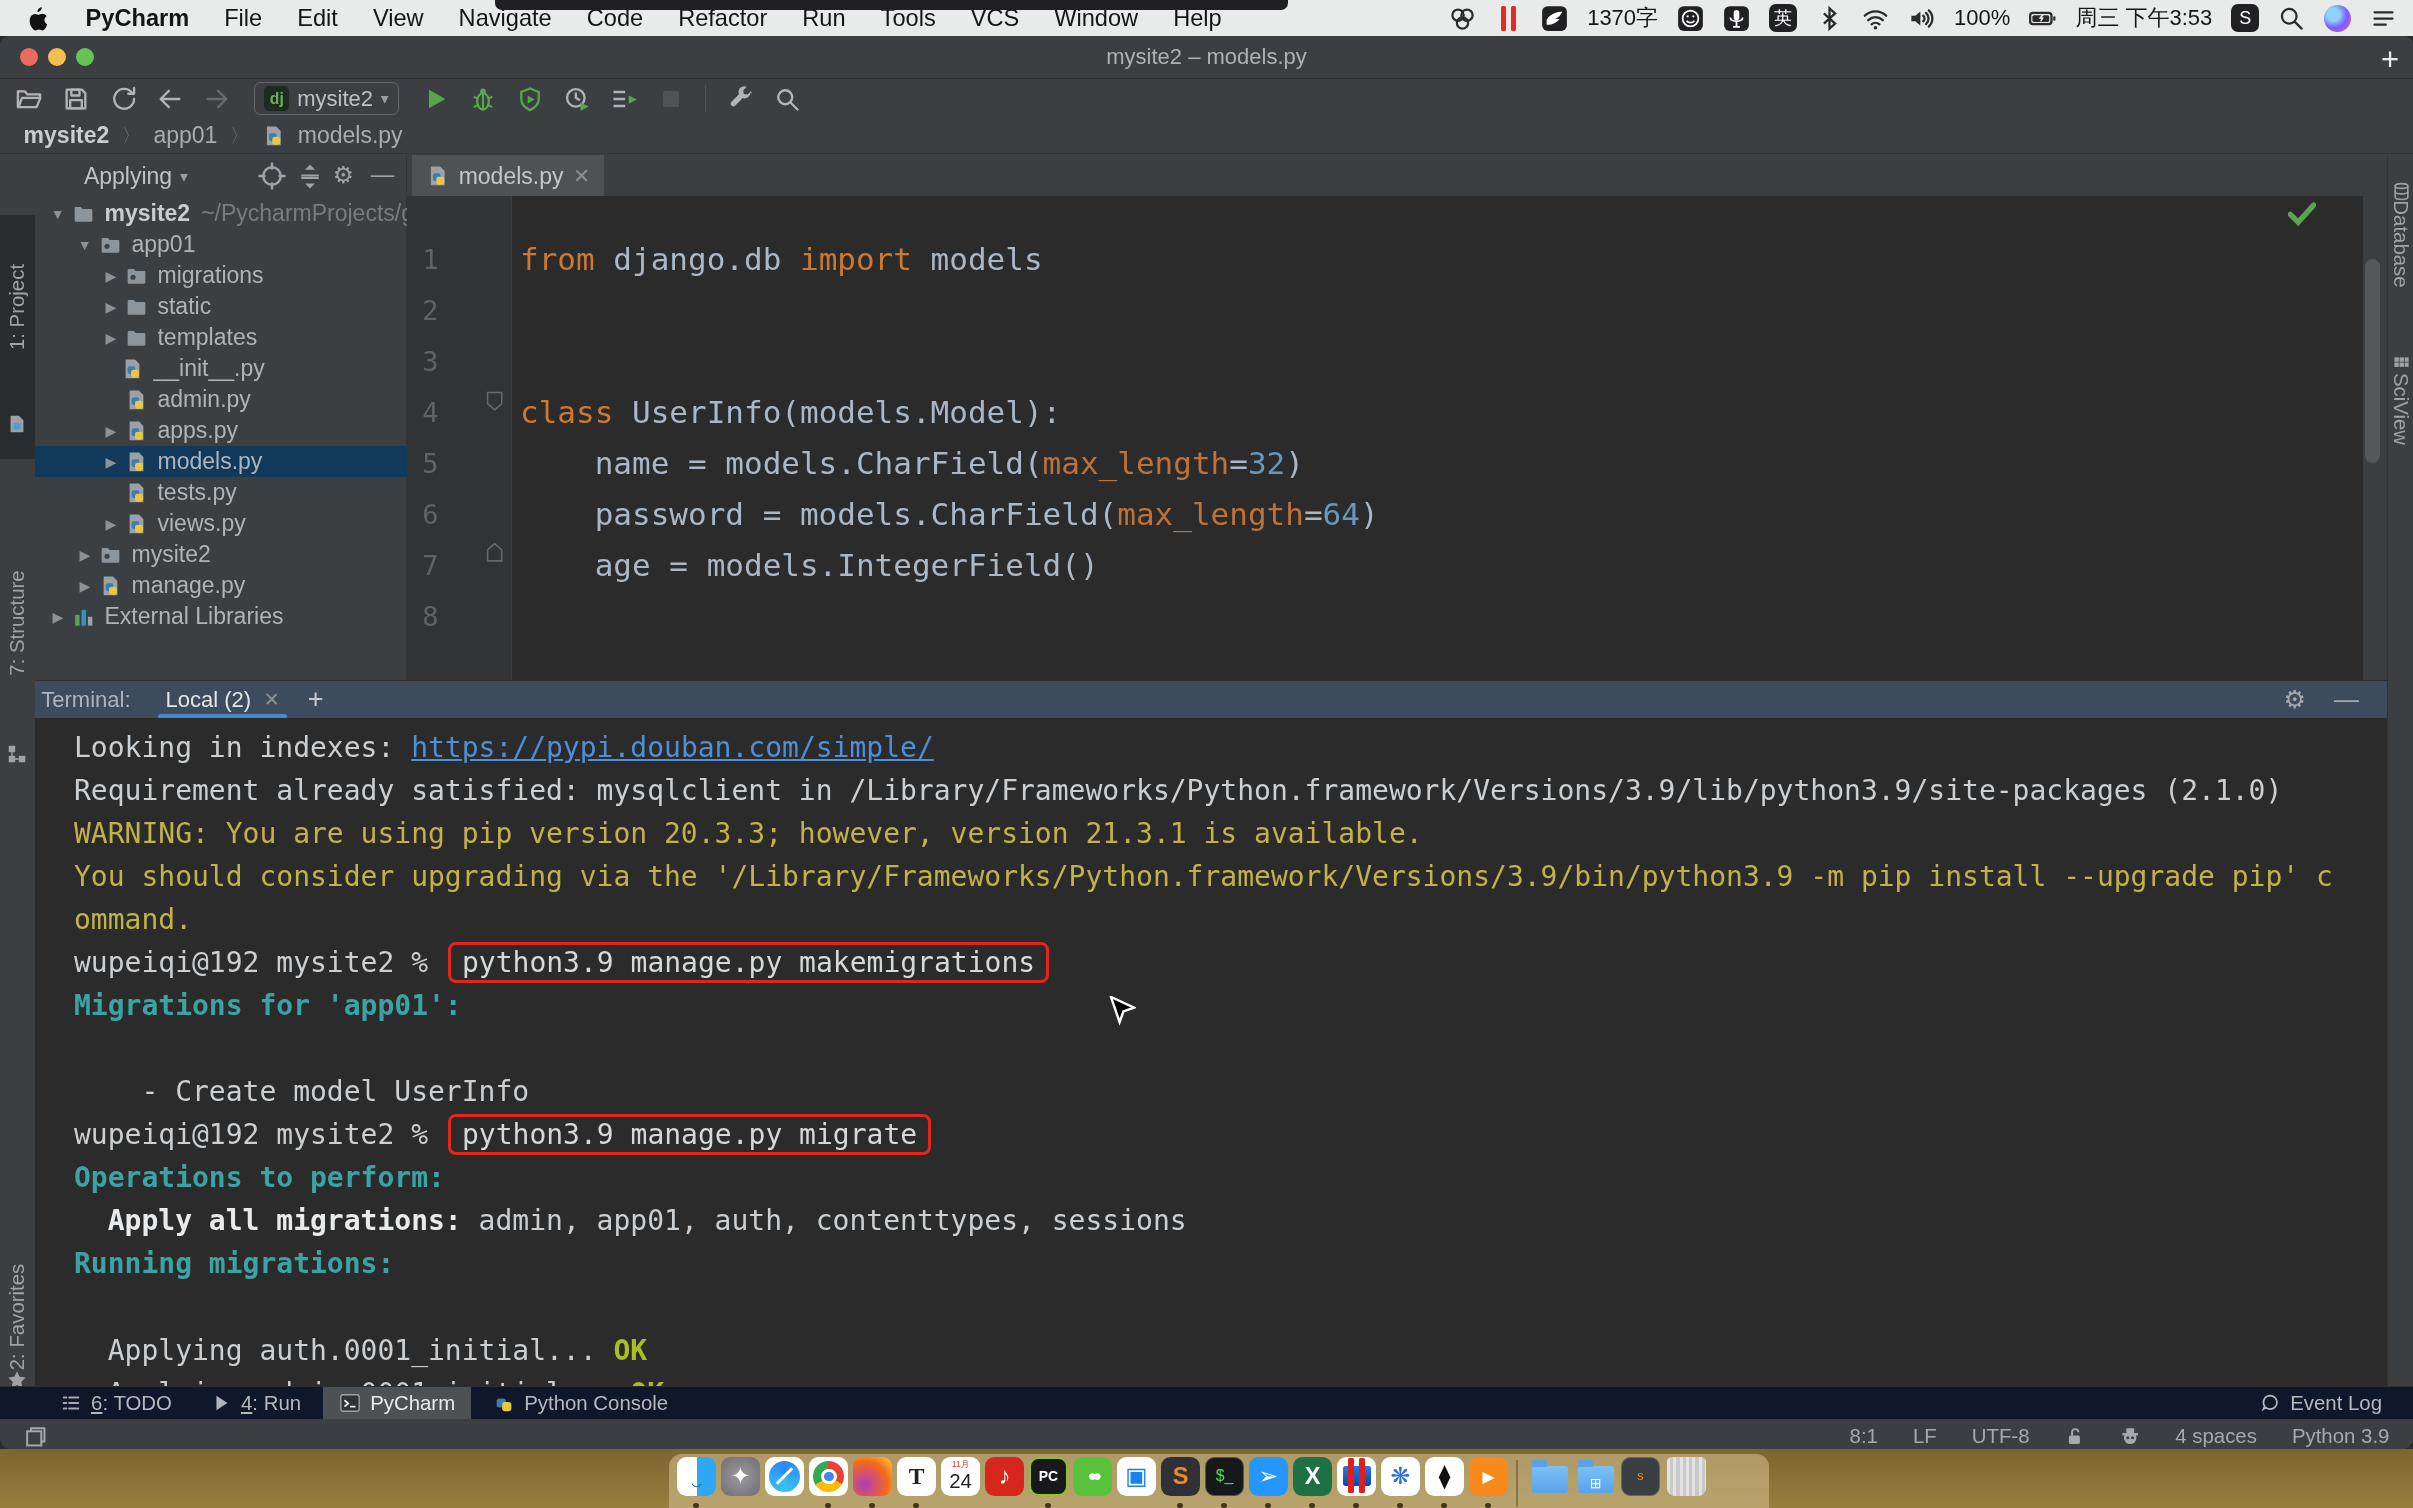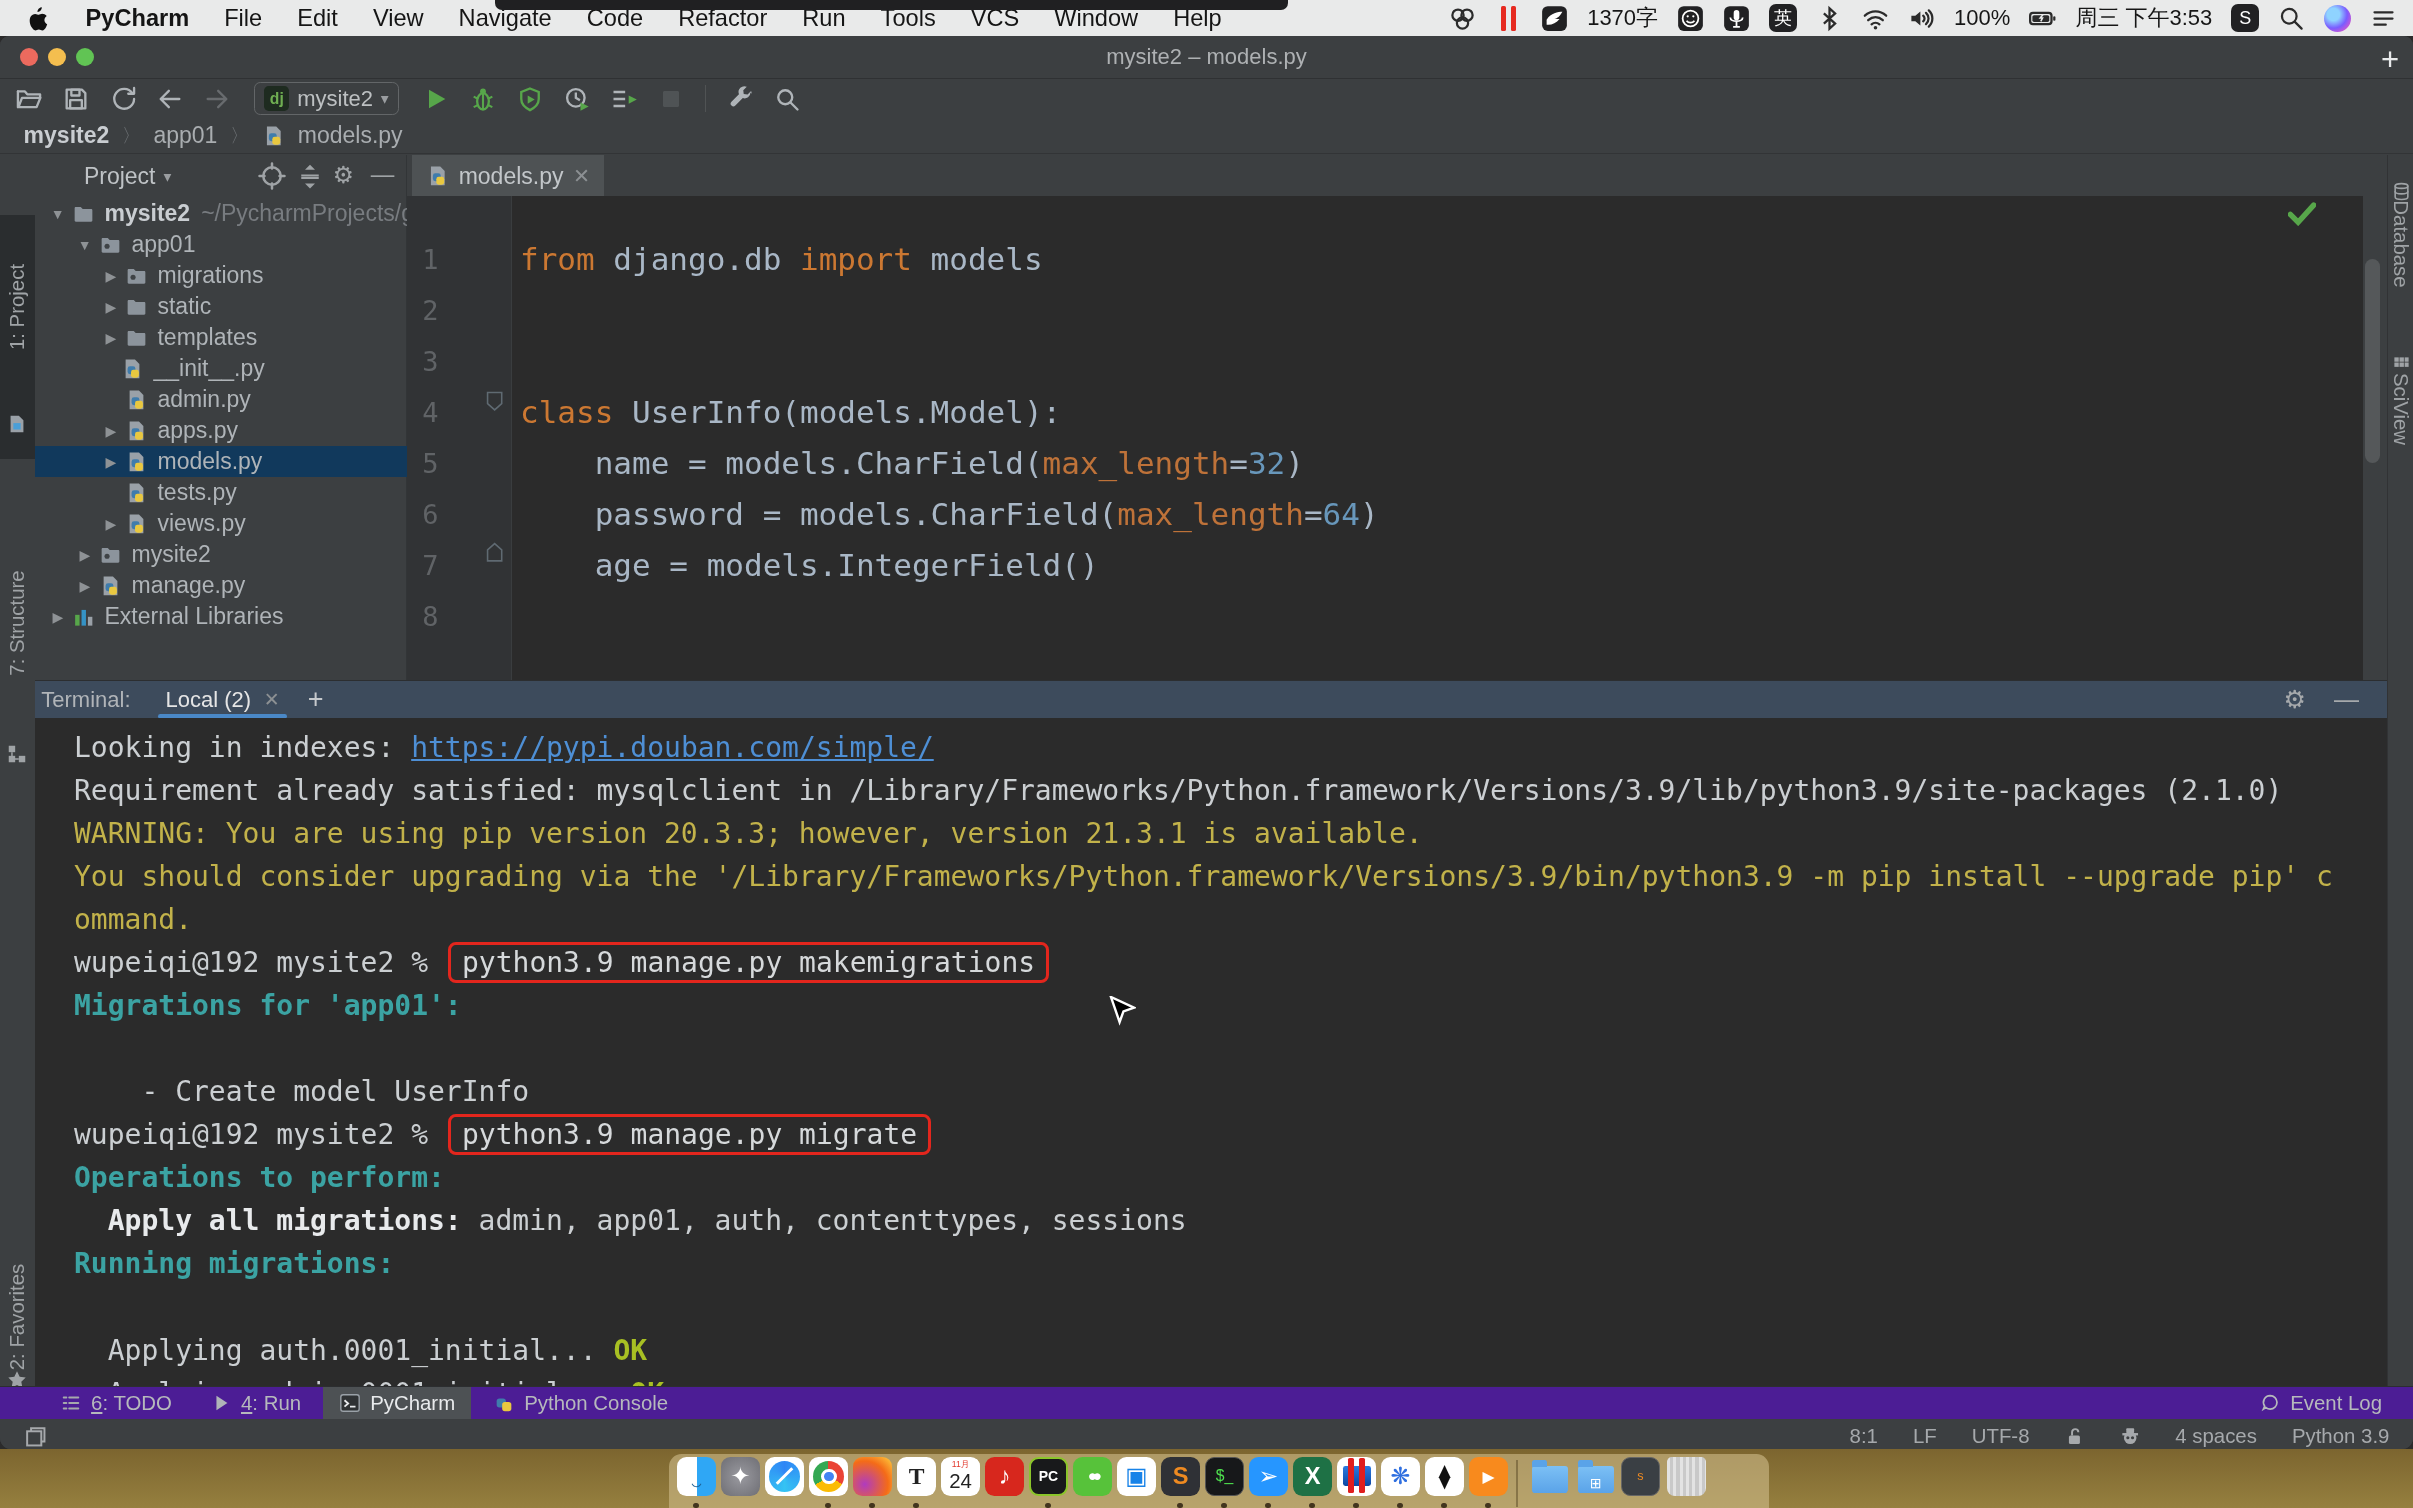--- a/index.html
+++ b/index.html
@@ -105,21 +105,21 @@
   .ts-pl{color:#CBCFD2;}
   .ts-link{color:#4E8FD5;text-decoration:underline;}
   .ts-warn{color:#C2B24A;}
   .ts-teal{color:#3BA3A3;font-weight:bold;}
   .ts-boldw{color:#E8EAEC;font-weight:bold;}
   .ts-ok{color:#A8C023;font-weight:bold;}
   .ts-box{color:#D6D9DB;display:inline-block;border:3.9px solid #E3261D;border-radius:7.9px;
     padding:0 11px;line-height:35px;margin-left:3.1px;}
 
   
-  #toolwinbar{left:0;top:1350px;width:2413px;height:33px;background:#4c1d95;border-top:1.6px solid #2c2e30;
+  #toolwinbar{left:0;top:1350px;width:2413px;height:33px;background:#0f172a;border-top:1.6px solid #2c2e30;
     display:flex;align-items:center;padding-left:44px;box-sizing:border-box;gap:6.3px;}
   .twb{display:flex;align-items:center;gap:9.4px;height:33px;padding:0 15.7px;color:#B6B9BC;font-size:20.4px;white-space:nowrap;}
   .twb.active{background:#4D5154;color:#E8EAEC;}
   .twb .wicon{width:22px;height:22px;color:#A6A9AC;}
   .twb u{text-decoration:underline;}
   #eventlog{margin-left:auto;display:flex;align-items:center;gap:9.4px;color:#B6B9BC;font-size:20.4px;padding-right:31px;}
   #statusbar{left:0;top:1383px;width:2413px;height:35px;background:#3C3F41;display:flex;align-items:center;
     padding:0 23.6px;box-sizing:border-box;color:#A6A9AC;font-size:20.4px;}
   #statusbar .switcher{width:23.6px;height:23.6px;color:#A6A9AC;}
   #statusbar .right{margin-left:auto;display:flex;align-items:center;gap:35px;}
@@ -441,21 +441,21 @@
         <span class="ico stripe-ico" style="top: 1214px; width: 22px; height: 22px;">
           <svg viewBox="0 0 24 24" width="100%" height="100%">
             <path d="M12 2.5l2.9 6 6.6.9-4.8 4.6 1.2 6.5L12 17.4 6.1 20.5l1.2-6.5L2.5 9.4l6.6-.9z" fill="currentColor"></path>
           </svg>
         </span>
       </div>
 
     <div class="abs" id="ppanel">
       <div id="phead">
         <span class="ph-ico ico"></span>
-        <span class="ptitle">Project</span>
+        <span class="ptitle">Applying</span>
         <span class="caret">▾</span>
         <span style="flex:1"></span>
         <span class="ph-ico ico">
             <svg viewBox="0 0 24 24" width="100%" height="100%">
               <circle cx="12" cy="12" r="7" fill="none" stroke="currentColor" stroke-width="2" stroke-linecap="round" stroke-linejoin="round"></circle>
               <path d="M12 2v4M12 18v4M2 12h4M18 12h4" fill="none" stroke="currentColor" stroke-width="2" stroke-linecap="round" stroke-linejoin="round"></path>
             </svg>
           </span>
         <span class="ph-ico ico">
             <svg viewBox="0 0 24 24" width="100%" height="100%">

